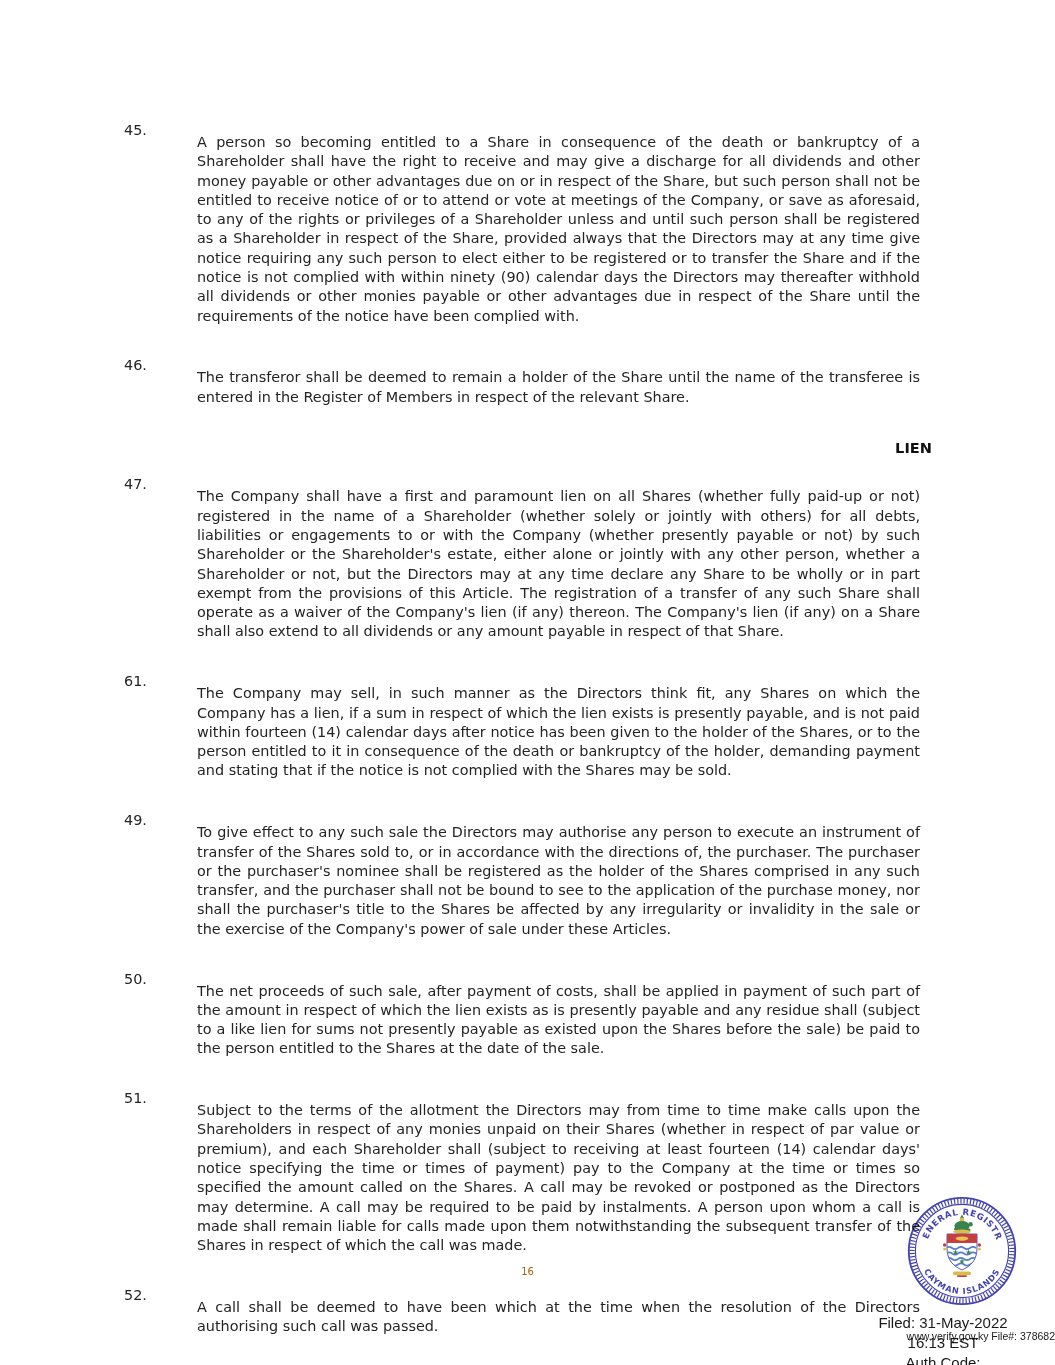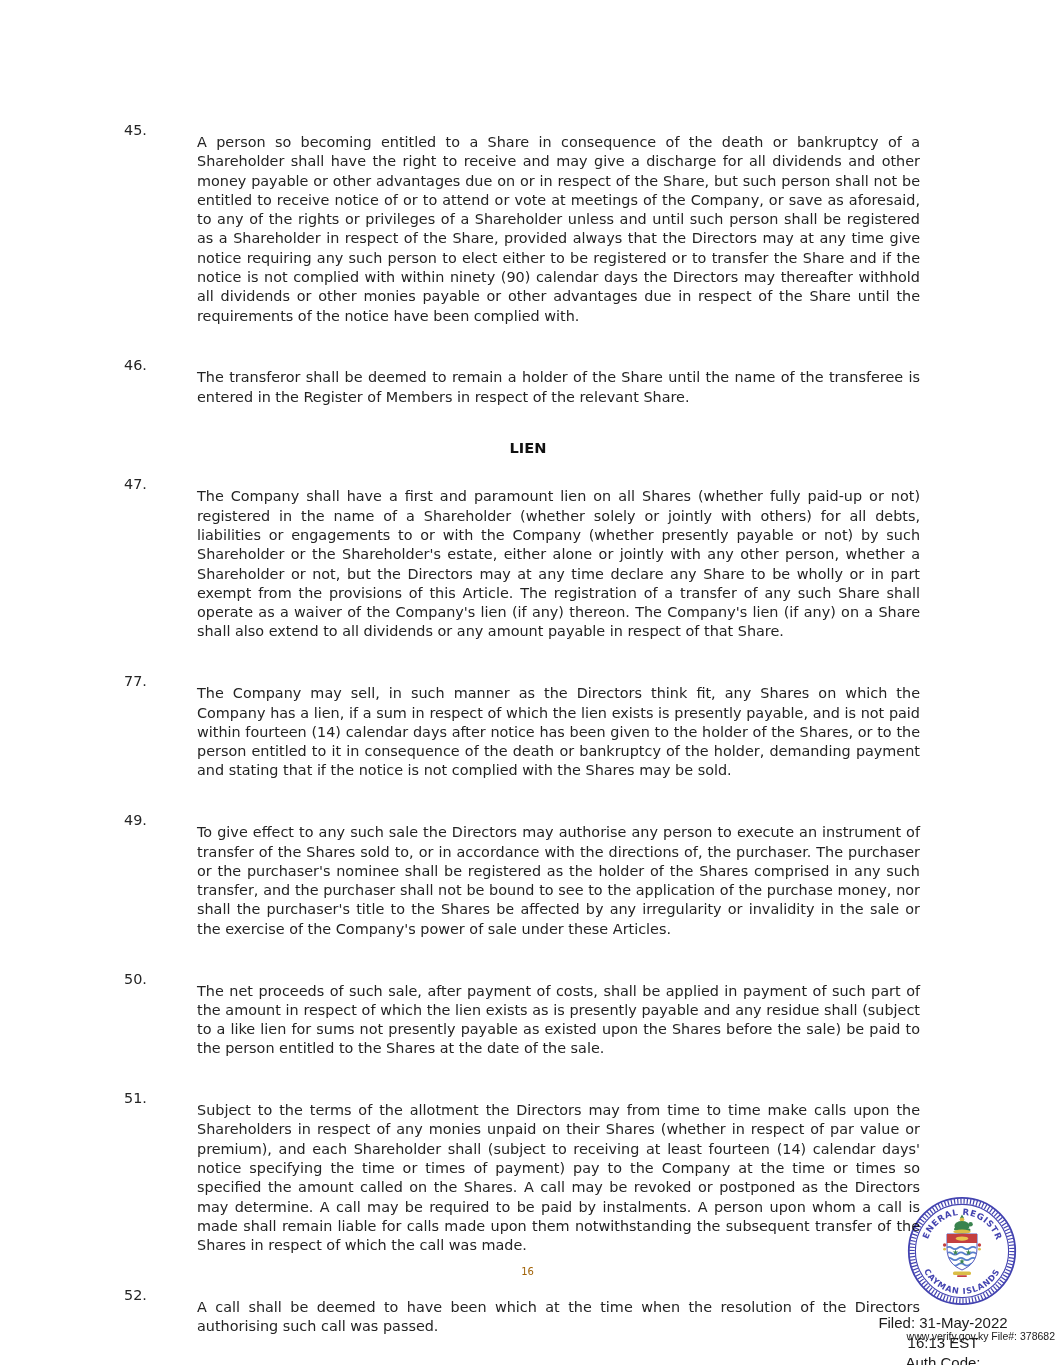--- a/index.html
+++ b/index.html
@@ -32,21 +32,21 @@
   .clause .body {
     flex: 1;
     margin: 12px;
     text-align: justify;
   }
   .heading {
     margin: 0 0 18.5px 0;
     font-size: 14.6px;
     line-height: 19.3px;
     font-weight: bold;
-    text-align: center;
+    text-align: right;
     color: #111111;
   }
   .page-number {
     position: absolute;
     left: 0;
     right: 0;
     top: 1266px;
     text-align: center;
     font-size: 10px;
     color: #a16207;
@@ -100,21 +100,21 @@
     </div>
 
     <h2 class="heading">LIEN</h2>
 
     <div class="clause">
       <span class="num">47.</span>
       <p class="body">The Company shall have a first and paramount lien on all Shares (whether fully paid-up or not) registered in the name of a Shareholder (whether solely or jointly with others) for all debts, liabilities or engagements to or with the Company (whether presently payable or not) by such Shareholder or the Shareholder's estate, either alone or jointly with any other person, whether a Shareholder or not, but the Directors may at any time declare any Share to be wholly or in part exempt from the provisions of this Article.  The registration of a transfer of any such Share shall operate as a waiver of the Company's lien (if any) thereon.  The Company's lien (if any) on a Share shall also extend to all dividends or any amount payable in respect of that Share.</p>
     </div>
 
     <div class="clause">
-      <span class="num">77.</span>
+      <span class="num">61.</span>
       <p class="body">The Company may sell, in such manner as the Directors think fit, any Shares on which the Company has a lien, if a sum in respect of which the lien exists is presently payable, and is not paid within fourteen (14) calendar days after notice has been given to the holder of the Shares, or to the person entitled to it in consequence of the death or bankruptcy of the holder, demanding payment and stating that if the notice is not complied with the Shares may be sold.</p>
     </div>
 
     <div class="clause">
       <span class="num">49.</span>
       <p class="body">To give effect to any such sale the Directors may authorise any person to execute an instrument of transfer of the Shares sold to, or in accordance with the directions of, the purchaser.  The purchaser or the purchaser's nominee shall be registered as the holder of the Shares comprised in any such transfer, and the purchaser shall not be bound to see to the application of the purchase money, nor shall the purchaser's title to the Shares be affected by any irregularity or invalidity in the sale or the exercise of the Company's power of sale under these Articles.</p>
     </div>
 
     <div class="clause">
       <span class="num">50.</span>

